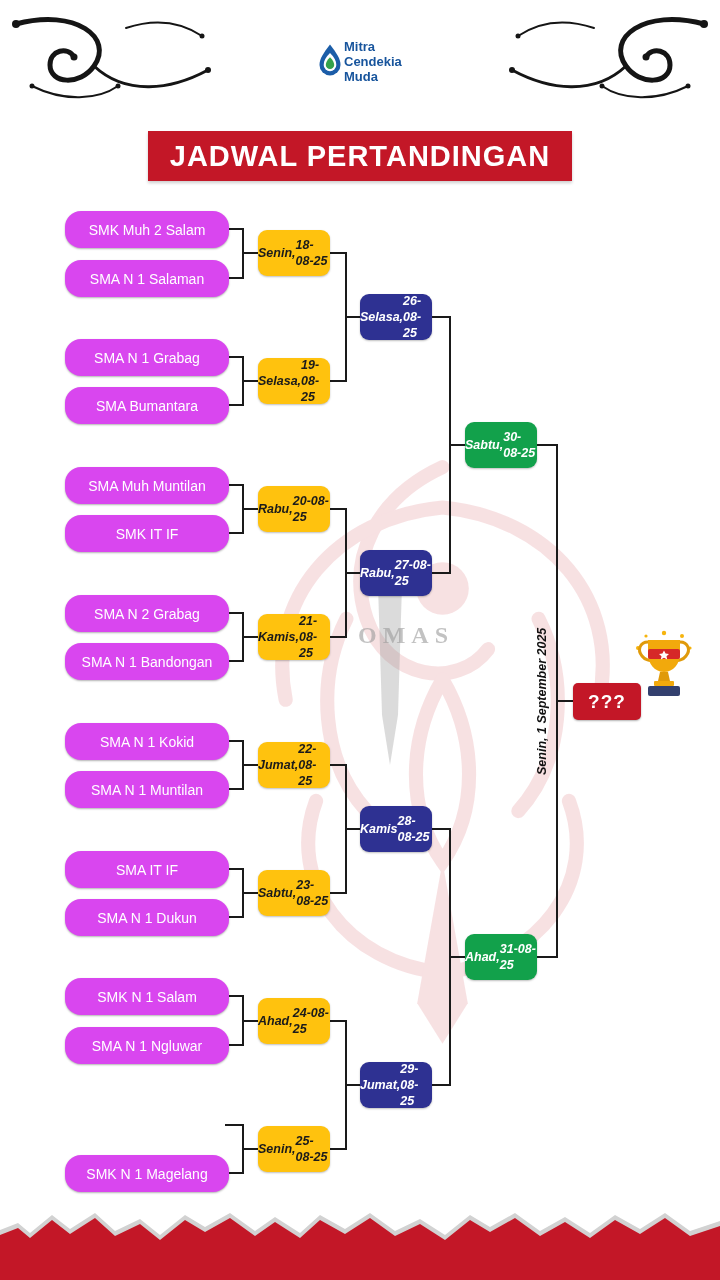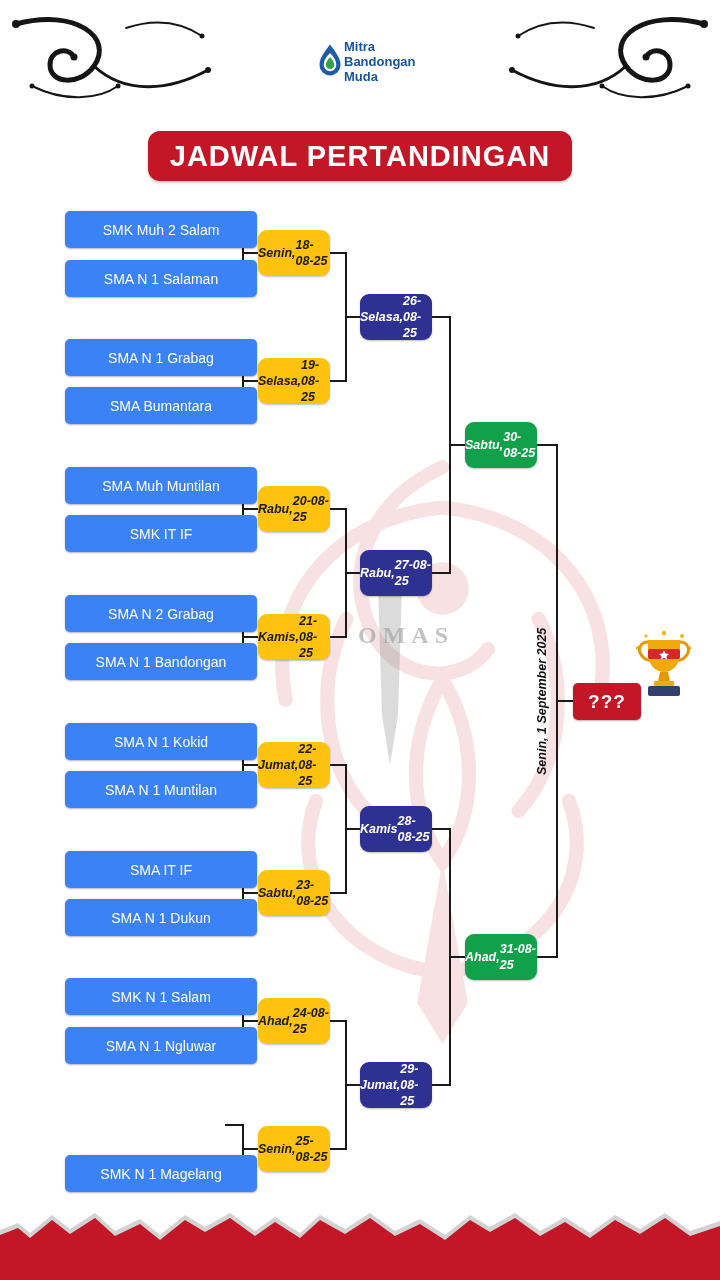--- a/index.html
+++ b/index.html
@@ -11,34 +11,34 @@
   .flourish.left{left:6px;}
   .flourish.right{right:6px;transform:scaleX(-1);}
 
   
   .logo{position:absolute;left:316px;top:40px;display:flex;align-items:center;gap:0;}
   .logo-text{color:#17549C;font-size:13px;font-weight:700;line-height:1.15;}
   .logo-text span{display:block;}
 
   
   .title-banner{position:absolute;left:148px;top:131px;width:424px;height:50px;background:#C31727;
-    border-radius:12px;display:flex;align-items:center;justify-content:center;color:#fff;
+    border-radius:0;display:flex;align-items:center;justify-content:center;color:#fff;
     font-size:29px;font-weight:800;letter-spacing:1px;box-shadow:0 2px 3px rgba(0,0,0,.2);}
 
   
   .watermark-red{position:absolute;left:225px;top:375px;width:435px;height:690px;opacity:.13;z-index:0;}
   .watermark-gray{position:absolute;left:360px;top:555px;width:60px;height:210px;opacity:.3;z-index:0;}
   .watermark-word{position:absolute;left:318px;top:622px;z-index:0;color:#9b9b9b;opacity:.6;
     font-family:"Liberation Serif",serif;font-size:24px;letter-spacing:6px;font-weight:600;margin-left:40px;}
 
   
   .lines{position:absolute;left:0;top:0;z-index:1;}
 
   
-  .team{position:absolute;left:65px;width:192px;height:37px;background:#3b82f6;border-radius:5px;
+  .team{position:absolute;left:65px;width:164px;height:37px;background:#d946ef;border-radius:16px;
     color:#fff;display:flex;align-items:center;justify-content:center;font-size:14px;font-weight:500;
     z-index:2;box-shadow:0 1px 2px rgba(0,0,0,.3);}
 
   
   .badge{position:absolute;width:72px;height:46px;border-radius:9px;display:flex;flex-direction:row;
     align-items:center;justify-content:center;font-style:italic;font-weight:700;font-size:12.5px;
     line-height:1.3;z-index:2;box-shadow:0 1px 2px rgba(0,0,0,.25);}
   .badge.r1{left:258px;background:#FFC20E;color:#1b1b1b;}
   .badge.qf{left:360px;background:#2E3192;color:#fff;}
   .badge.sf{left:465px;background:#12A14B;color:#fff;}
@@ -100,21 +100,21 @@
   <div class="logo">
     <span>
       <svg width="28" height="34" viewBox="0 0 40 48">
         <path d="M20 2 C29 14 35 22 35 31 A15 15 0 1 1 5 31 C5 22 11 14 20 2 Z" fill="#1C5DA8"></path>
         <path d="M20 14 C26 20 29 25 29 31 A9 9 0 1 1 11 31 C11 25 14 20 20 14 Z" fill="#ffffff"></path>
         <path d="M20 20 C24 24 26 28 26 31 A6 6 0 1 1 14 31 C14 28 16 24 20 20 Z" fill="#35A24B"></path>
       </svg>
     </span>
     <span class="logo-text">
       <span>Mitra</span>
-      <span>Bandongan</span>
+      <span>Cendekia</span>
       <span>Muda</span>
     </span>
   </div>
 
   <div class="title-banner">JADWAL PERTANDINGAN</div>
 
   <div class="watermark-red">
     <svg width="435" height="690" viewBox="0 0 430 680">
       <g fill="none" stroke="#C41E2A" stroke-width="14" stroke-linecap="round">
         <path d="M215 90 C150 120 120 180 140 240 C160 300 230 310 260 270"></path>

